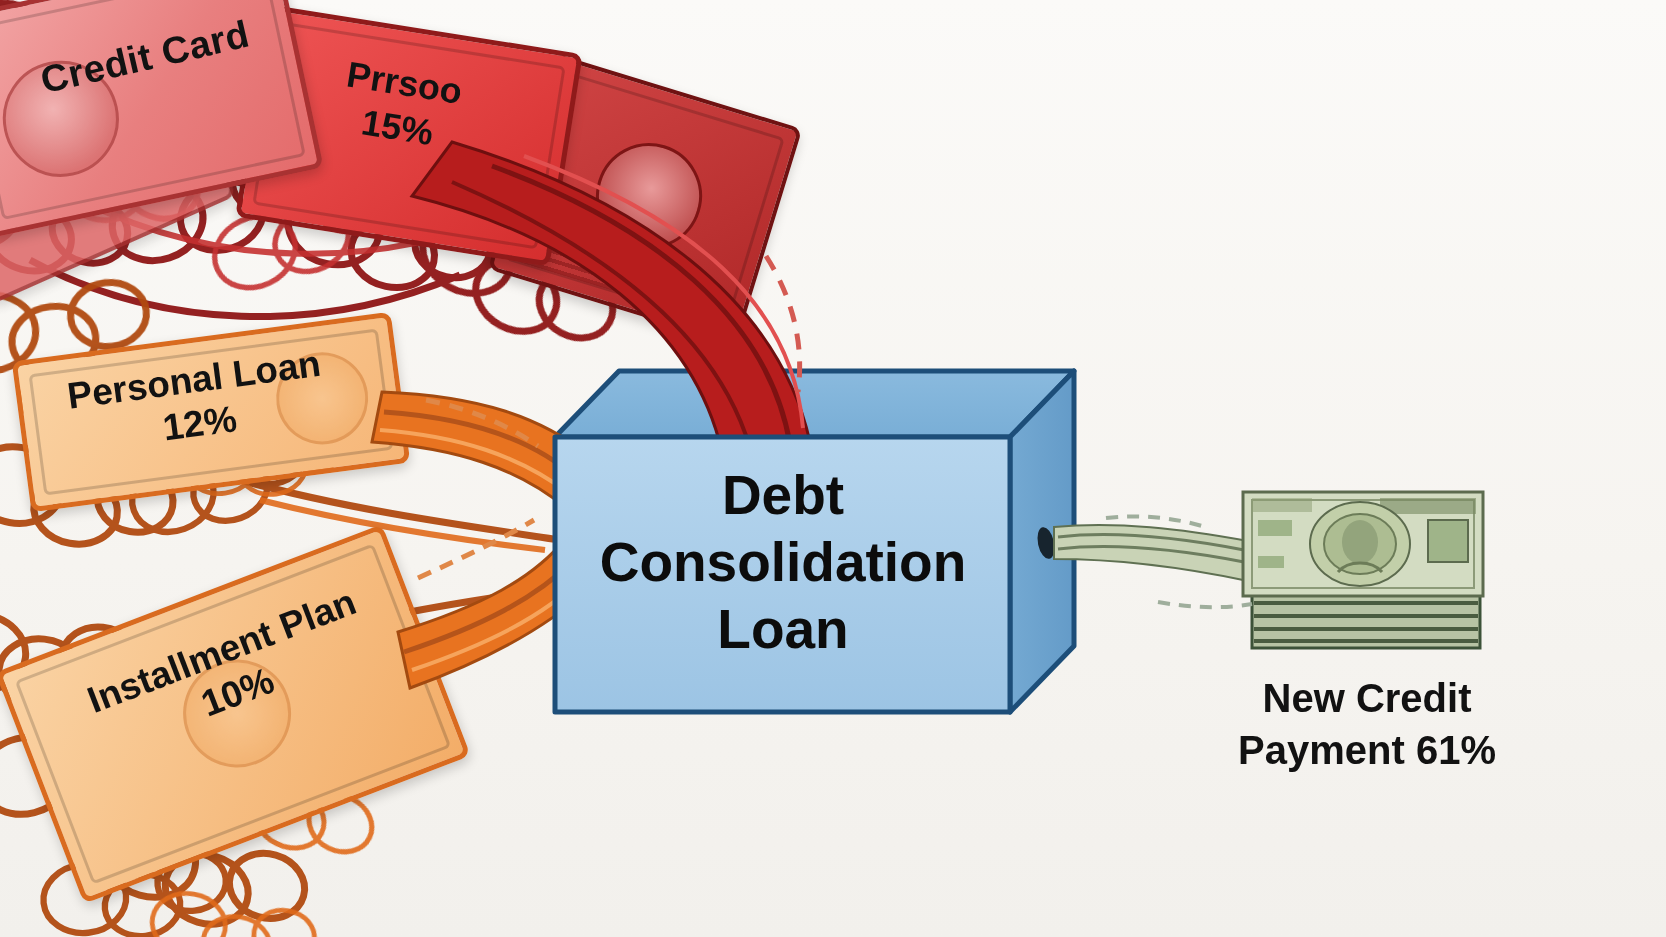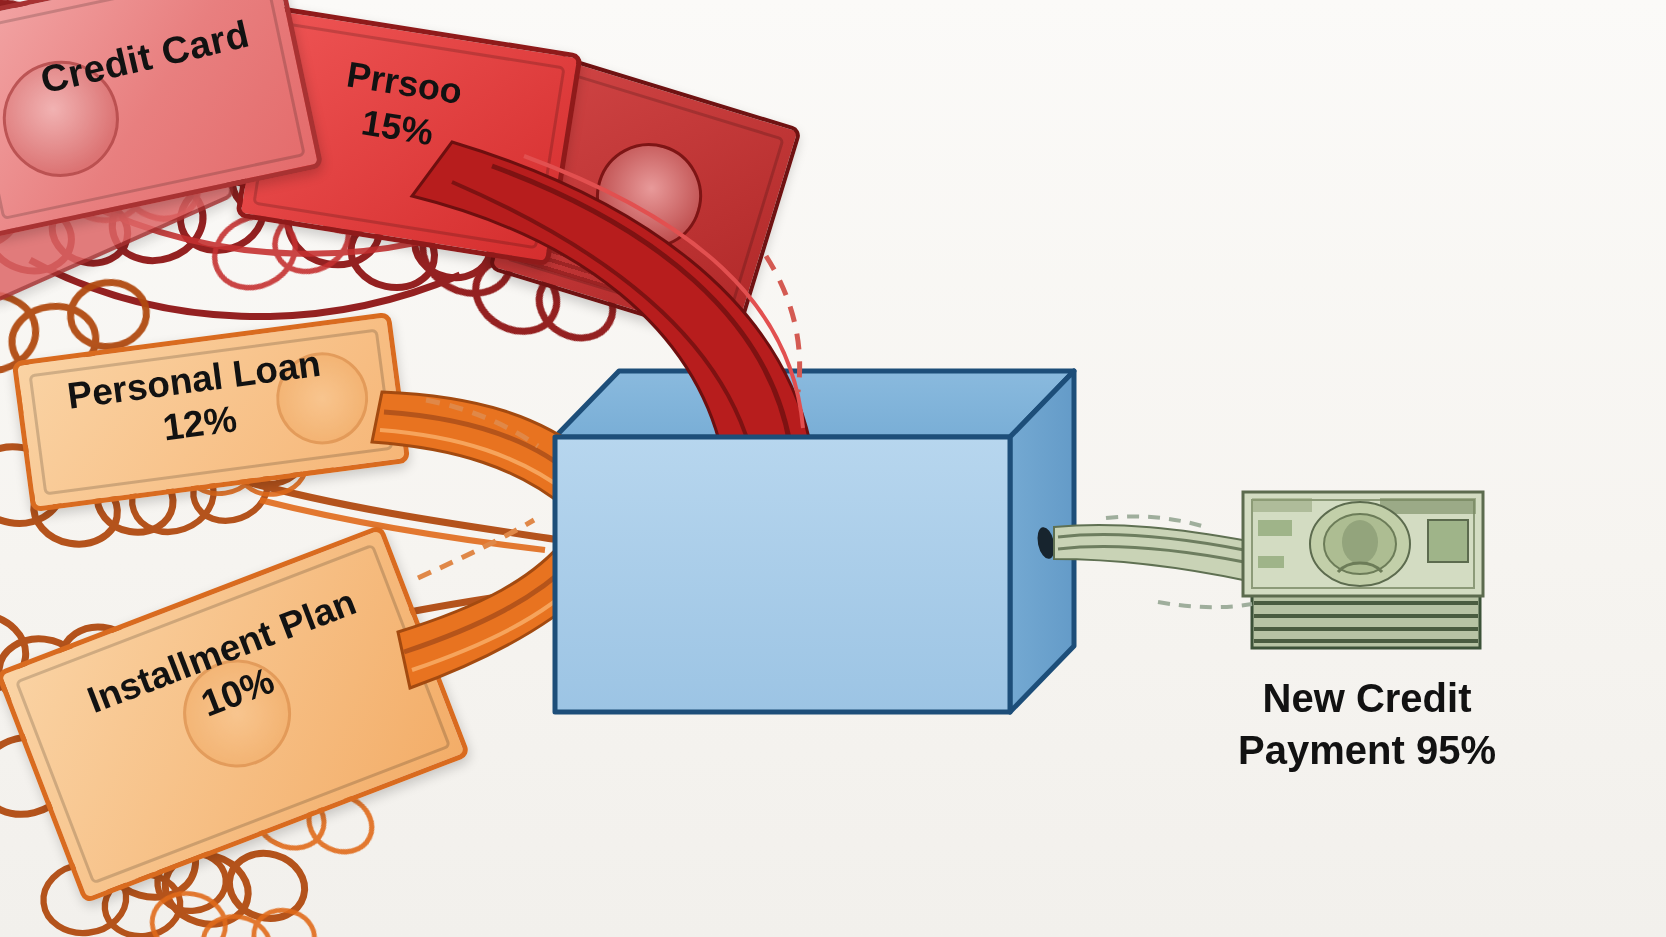--- a/index.html
+++ b/index.html
@@ -221,19 +221,24 @@
   <div class="label label-personal">
     <div>Personal Loan</div>
     <div>12%</div>
   </div>
 
   <div class="label label-installment">
     <div>Installment Plan</div>
     <div>10%</div>
   </div>
 
+  <div class="label label-box">
+    <div>Debt</div>
+    <div>Consolidation</div>
+    <div>Loan</div>
+  </div>
 
   <div class="label label-output">
     <div>New Credit</div>
-    <div>Payment 95%</div>
+    <div>Payment 61%</div>
   </div>
 
 </div>
 
 </body></html>

